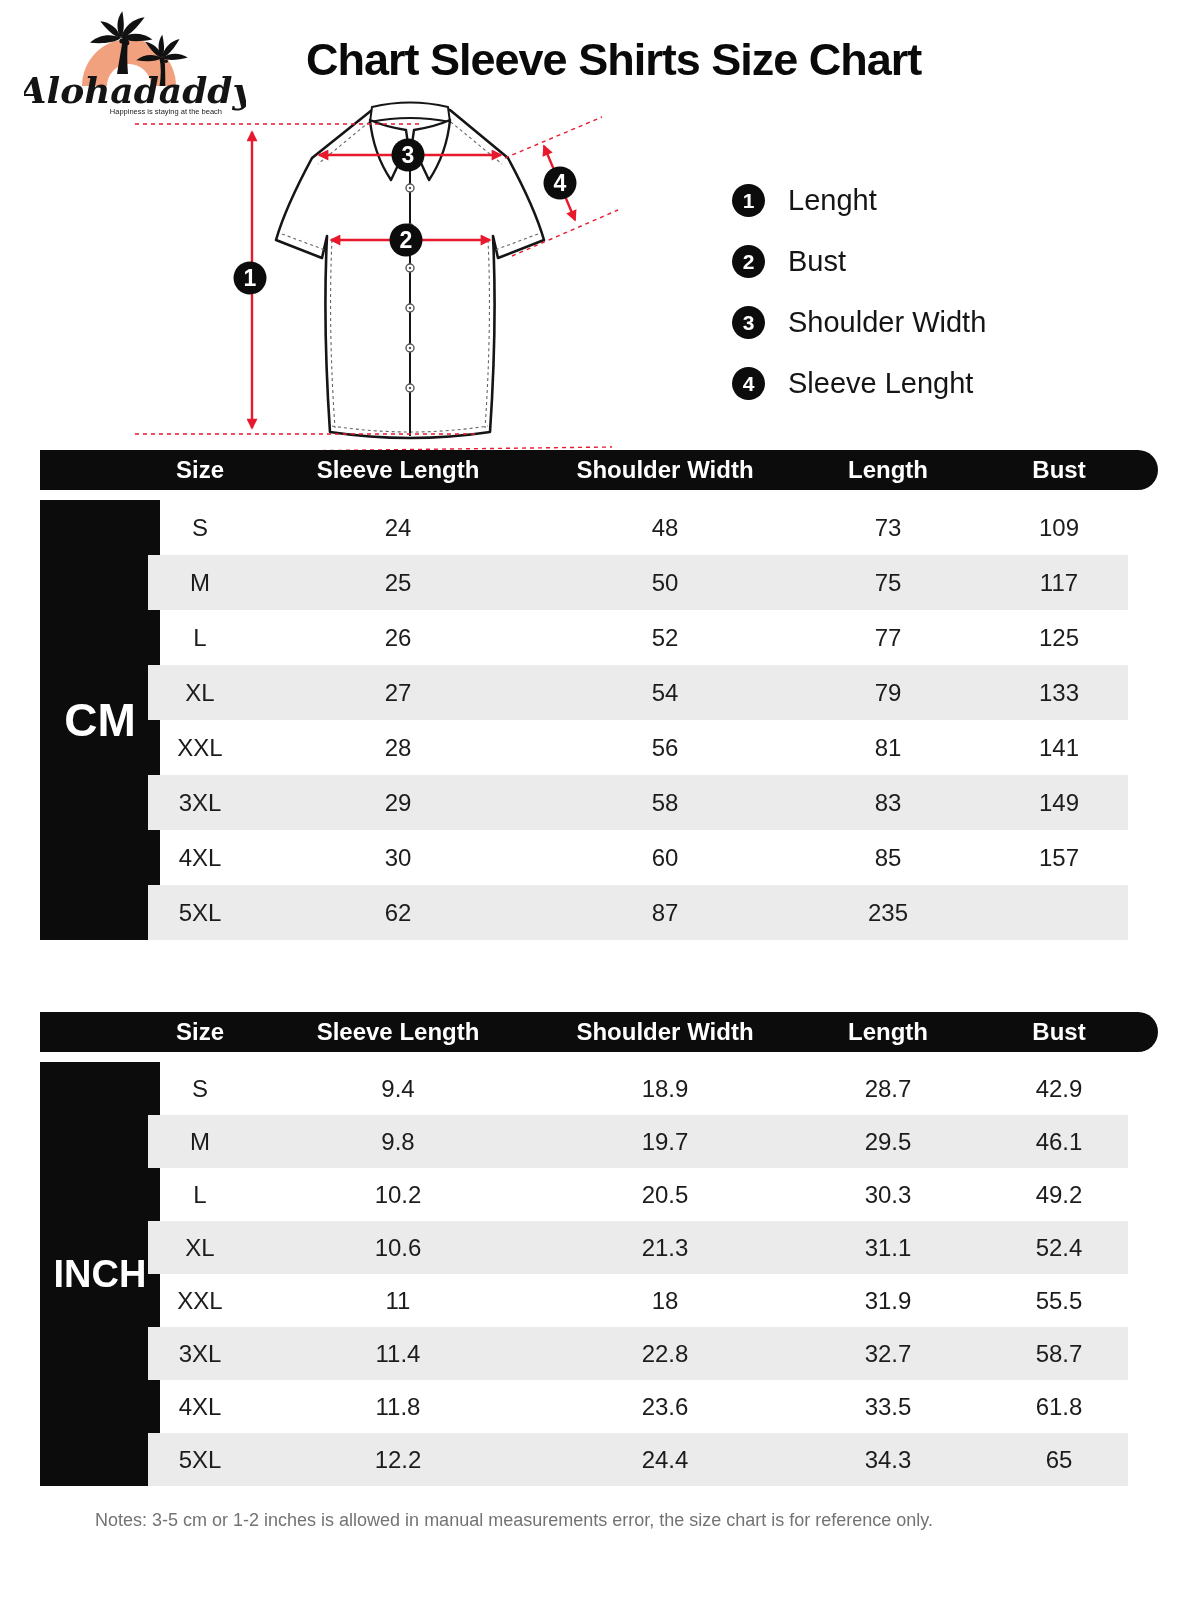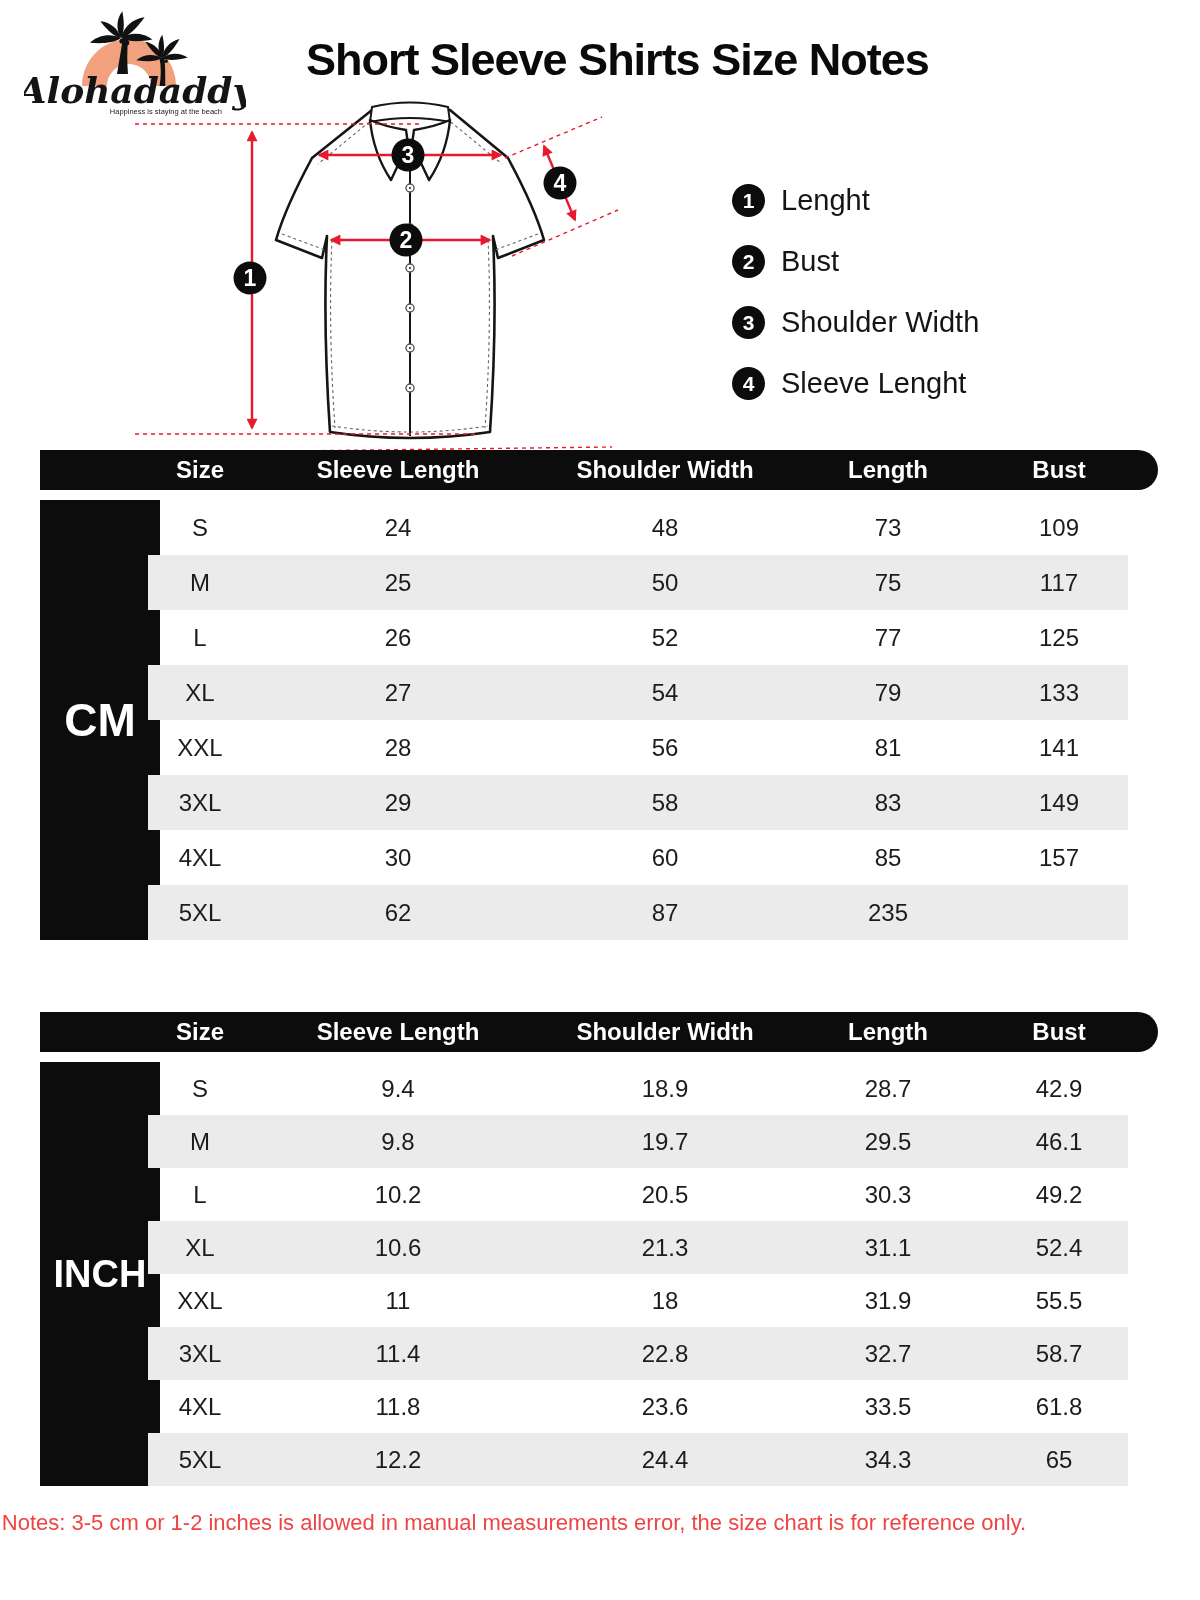--- a/index.html
+++ b/index.html
@@ -26,21 +26,21 @@
   
   .legend { position:absolute; left:732px; top:170px; list-style:none; }
   .legend li { display:flex; align-items:center; height:61px; gap:16px; }
   .legend .num {
     width:33px; height:33px; border-radius:50%;
     background:#0c0c0c; color:#fff;
     font-weight:bold; font-size:21px;
     display:flex; align-items:center; justify-content:center;
     flex:0 0 33px;
   }
-  .legend .lbl { font-size:29px; color:#151515; }
+  .legend .lbl { font-size:29px; color:#151515;margin-left:7px; }
 
   
   .size-table { position:absolute; left:40px; width:1118px; }
   .size-table .thead {
     position:relative; z-index:2;
     height:40px; background:#0c0c0c;
     border-radius:0 26px 26px 0;
     display:grid;
     grid-template-columns:108px 104px 292px 242px 204px 138px;
     align-items:center;
@@ -66,21 +66,21 @@
   #table-cm  .unitbar { height:440px; font-size:46px; }
   #table-cm  .trow { height:55px; }
 
   #table-inch { top:1012px; height:474px; }
   #table-inch .unitbar { height:424px; font-size:38px; }
   #table-inch .trow { height:53px; }
 
   
   .notes {
     position:absolute; left:0; top:1510px; width:1028px;
-    text-align:center; font-size:22px; color:#ef4444;
+    text-align:center; font-size:18px; color:#737373;
   }
 </style>
 </head>
 <body>
 
 <div class="logo">
   <svg viewBox="0 0 222 110" width="222" height="110">
     <defs>
       <path id="frond" d="M0,0 C 8,-8 21,-10 31,-5 C 21,-1 9,3 0,0 Z"></path>
     </defs>
@@ -108,21 +108,21 @@
         <use href="#frond" transform="rotate(-80) scale(0.9)"></use>
         <use href="#frond" transform="scale(-1,1) rotate(14)"></use>
         <use href="#frond" transform="scale(-1,1) rotate(-35) scale(0.9)"></use>
       </g>
     </g>
     <text x="112" y="95" text-anchor="middle" font-family="DejaVu Serif, serif" font-style="italic" font-weight="bold" font-size="36" fill="#141414">Alohadaddy</text>
     <text x="198" y="106" text-anchor="end" font-size="7.5" fill="#222">Happiness is staying at the beach</text>
   </svg>
 </div>
 
-<h1 class="page-title">Short Sleeve Shirts Size Notes</h1>
+<h1 class="page-title">Chart Sleeve Shirts Size Chart</h1>
 
 <div class="shirt-diagram">
   <svg viewBox="0 0 500 375" width="500" height="375">
     <defs>
       <marker id="arrow" viewBox="0 0 10 10" refX="8.5" refY="5" markerWidth="13" markerHeight="11" markerUnits="userSpaceOnUse" orient="auto-start-reverse">
         <path d="M0,0 L10,5 L0,10 Z" fill="#e8192d"></path>
       </marker>
     </defs>
 
     <path d="M 252,22

